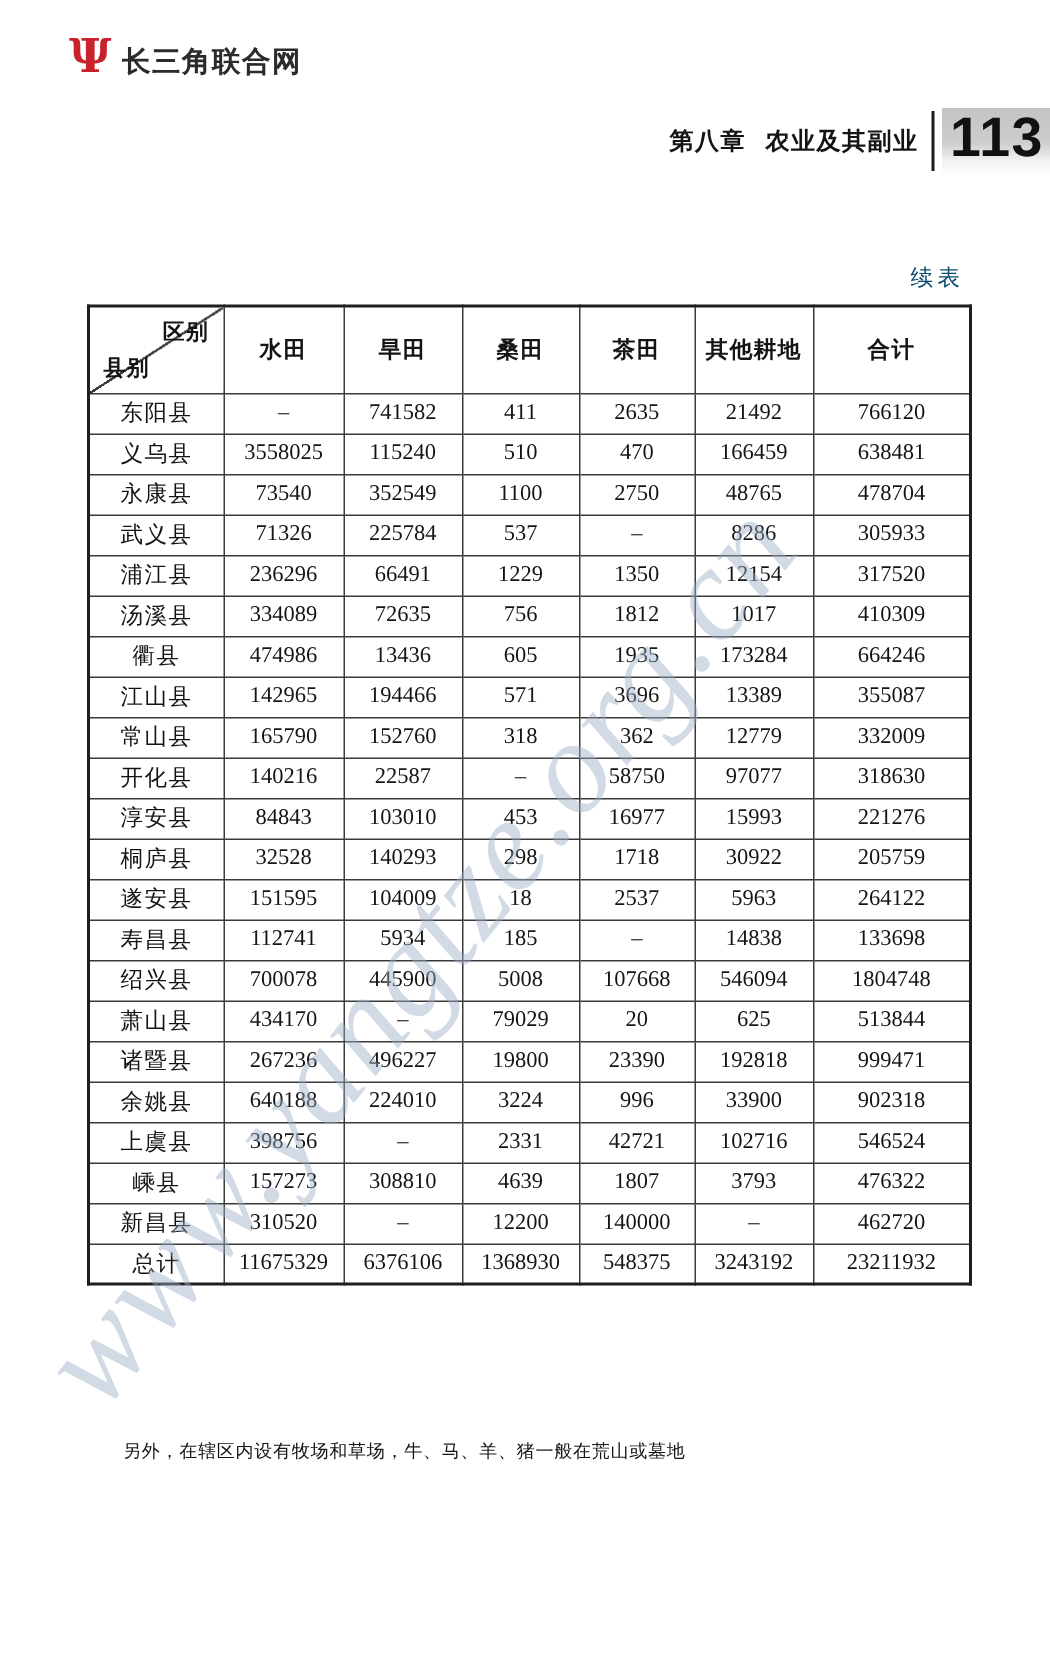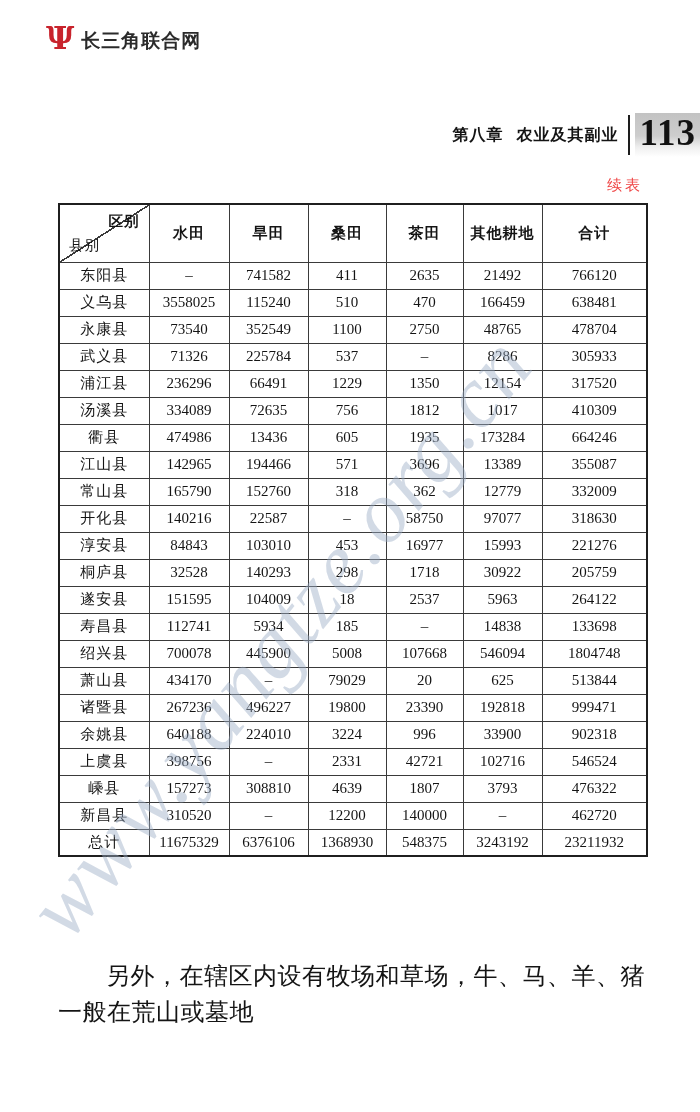--- a/index.html
+++ b/index.html
@@ -41,54 +41,53 @@
     padding-top: 6px;
   }
 
   
   .chapter-header {
     position: absolute;
     top: 72px;
     right: 0;
     display: flex;
     align-items: center;
-    margin-top: 41px;
   }
   .chapter-label, .section-label {
     font-size: 16px;
     font-weight: 700;
     color: #141414;
     letter-spacing: 1px;
   }
   .chapter-label { margin-right: 13px; }
   .section-label { margin-right: 9px; }
   .header-divider {
     width: 2px;
     height: 40px;
     background: #1d1d1d;
     margin-right: 5px;
   }
   .page-number {
-    font-family: Liberation Serif, serif;
+    font-family: Liberation Sans, sans-serif;
     font-size: 37px;
     font-weight: 600;
     letter-spacing: 1px;
     line-height: 1;
     color: #111;
     padding: 1px 4px 6px 5px;
     background: linear-gradient(180deg, #c3c3c3 0%, #cdcdcd 52%, #efefef 78%, #ffffff 100%);
   }
 
   
   .table-note {
     position: absolute;
     top: 176px;
     left: 607px;
     font-size: 15px;
-    color: #ef4444;
+    color: #0c4a6e;
     letter-spacing: 3px;
   }
 
   
   .land-table {
     position: absolute;
     left: 58px;
     top: 203px;
     width: 588px;
     border-collapse: collapse;
@@ -137,32 +136,32 @@
     position: absolute;
     top: 7px; right: 9px;
     font-size: 14.5px;
     font-weight: 700;
     letter-spacing: 1px;
   }
   .corner-bottom-label {
     position: absolute;
     bottom: 7px; left: 9px;
     font-size: 14.5px;
-    font-weight: 400;
+    font-weight: 700;
     letter-spacing: 1px;
   }
 
   
   .footnote {
     position: absolute;
     left: 58px;
     top: 958px;
     width: 596px;
     text-indent: 2em;
-    font-size: 24px;
+    font-size: 12px;
     letter-spacing: 0.5px;
     color: #141414;
     line-height: 1.5;
   }
 
   
   .watermark {
     position: absolute;
     left: 82px;
     top: 862px;

